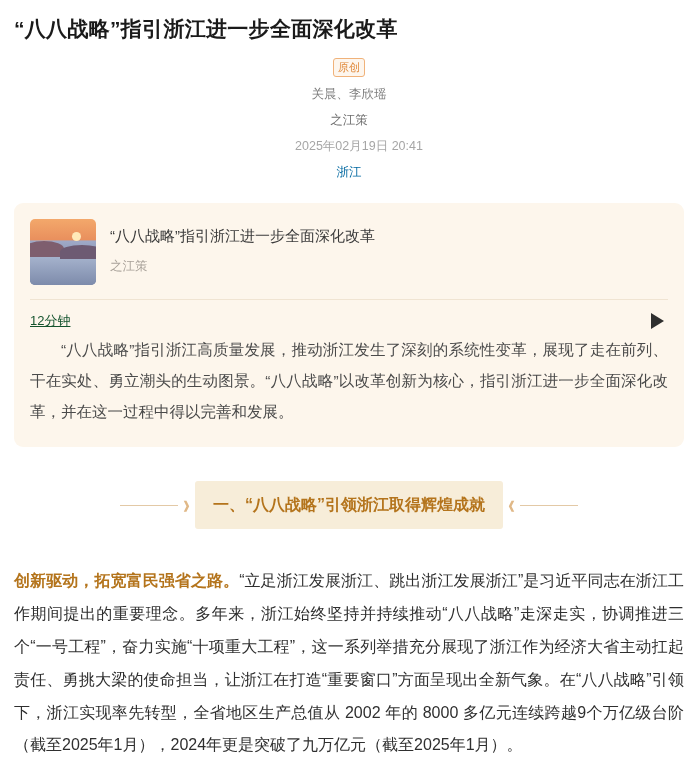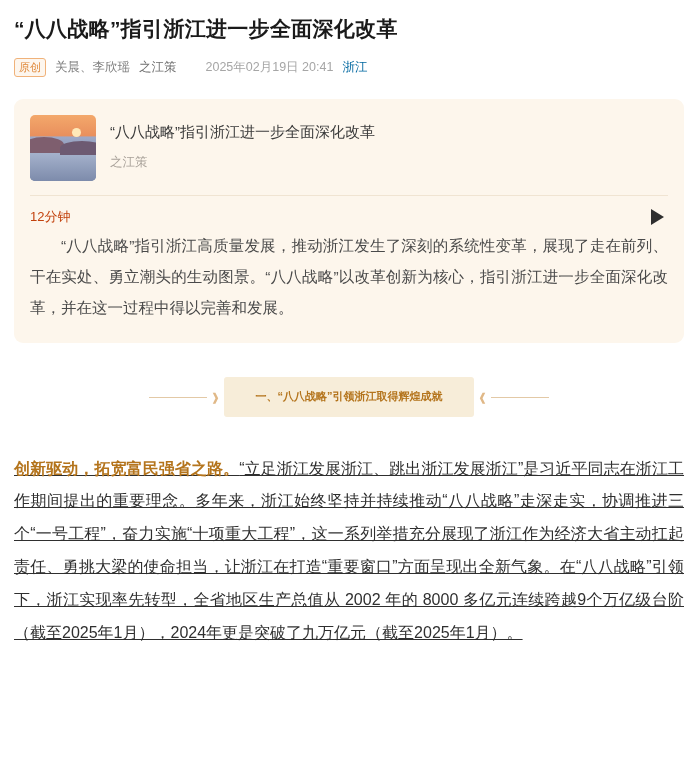--- a/index.html
+++ b/index.html
@@ -30,20 +30,21 @@
 
   
   .meta-row {
     display: flex;
     align-items: center;
     flex-wrap: wrap;
     gap: 9px;
     font-size: 12.5px;
     color: #9a9a9a;
     margin-bottom: 22px;
+    flex-direction: column;
   }
   .origin-badge {
     display: inline-block;
     border: 1px solid #f0b27a;
     color: #e08a3c;
     background: #fdf6ee;
     border-radius: 3px;
     font-size: 11px;
     line-height: 1;
     padding: 3px 4px;
@@ -118,21 +119,22 @@
     color: #a9a29a;
   }
   .media-controls {
     display: flex;
     align-items: center;
     justify-content: space-between;
     padding-top: 12px;
   }
   .media-duration {
     font-size: 13px;
-    color: #c2410c;
+    color: #14532d;
+    text-decoration: underline;
   }
   .play-btn {
     width: 0; height: 0;
     border-left: 13px solid #2f2f2f;
     border-top: 8px solid transparent;
     border-bottom: 8px solid transparent;
     margin-right: 4px;
     cursor: pointer;
   }
   .media-summary {
@@ -165,35 +167,34 @@
   .deco-chev {
     color: #e0b887;
     font-size: 11px;
     margin: 0 4px;
     line-height: 1;
   }
   .section-heading {
     background: #f7edd9;
     color: #b4741c;
     font-weight: bold;
-    font-size: 11px;
+    font-size: 16px;
     line-height: 1.75;
     text-align: center;
     padding: 10px 18px;
     border-radius: 3px;
     min-width: 250px;
   }
 
   
   .body-para {
     font-size: 16px;
     line-height: 2.05;
     color: #2f2f2f;
     text-align: justify;
-    text-decoration: underline;
   }
   .lead-bold {
     color: #b4741c;
     font-weight: bold;
   }
 </style>
 </head>
 <body>
 
 <div class="page">

